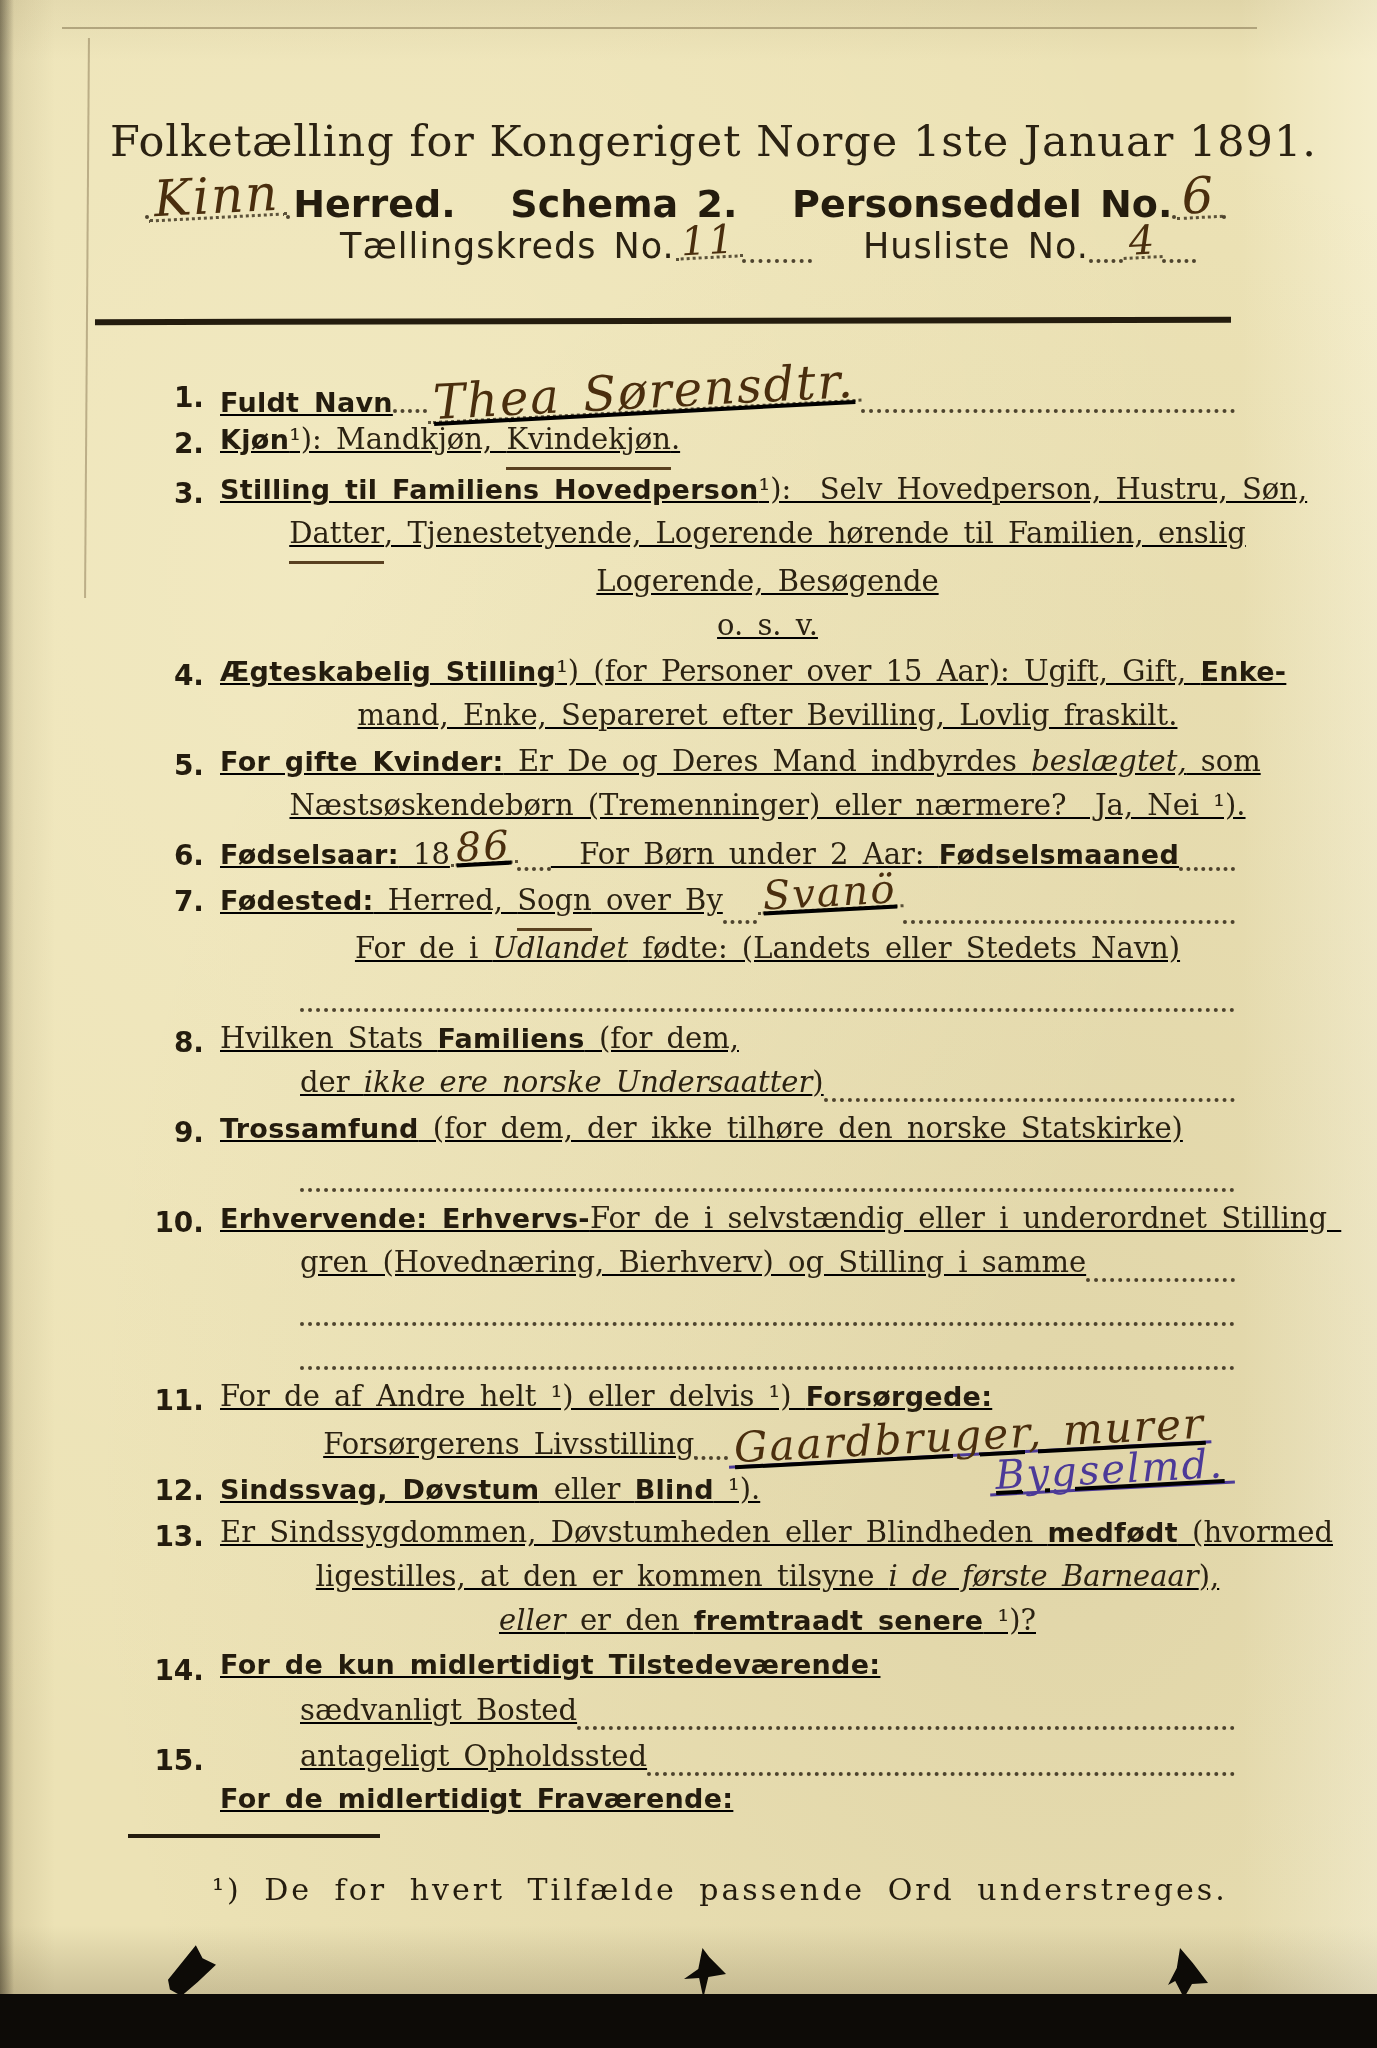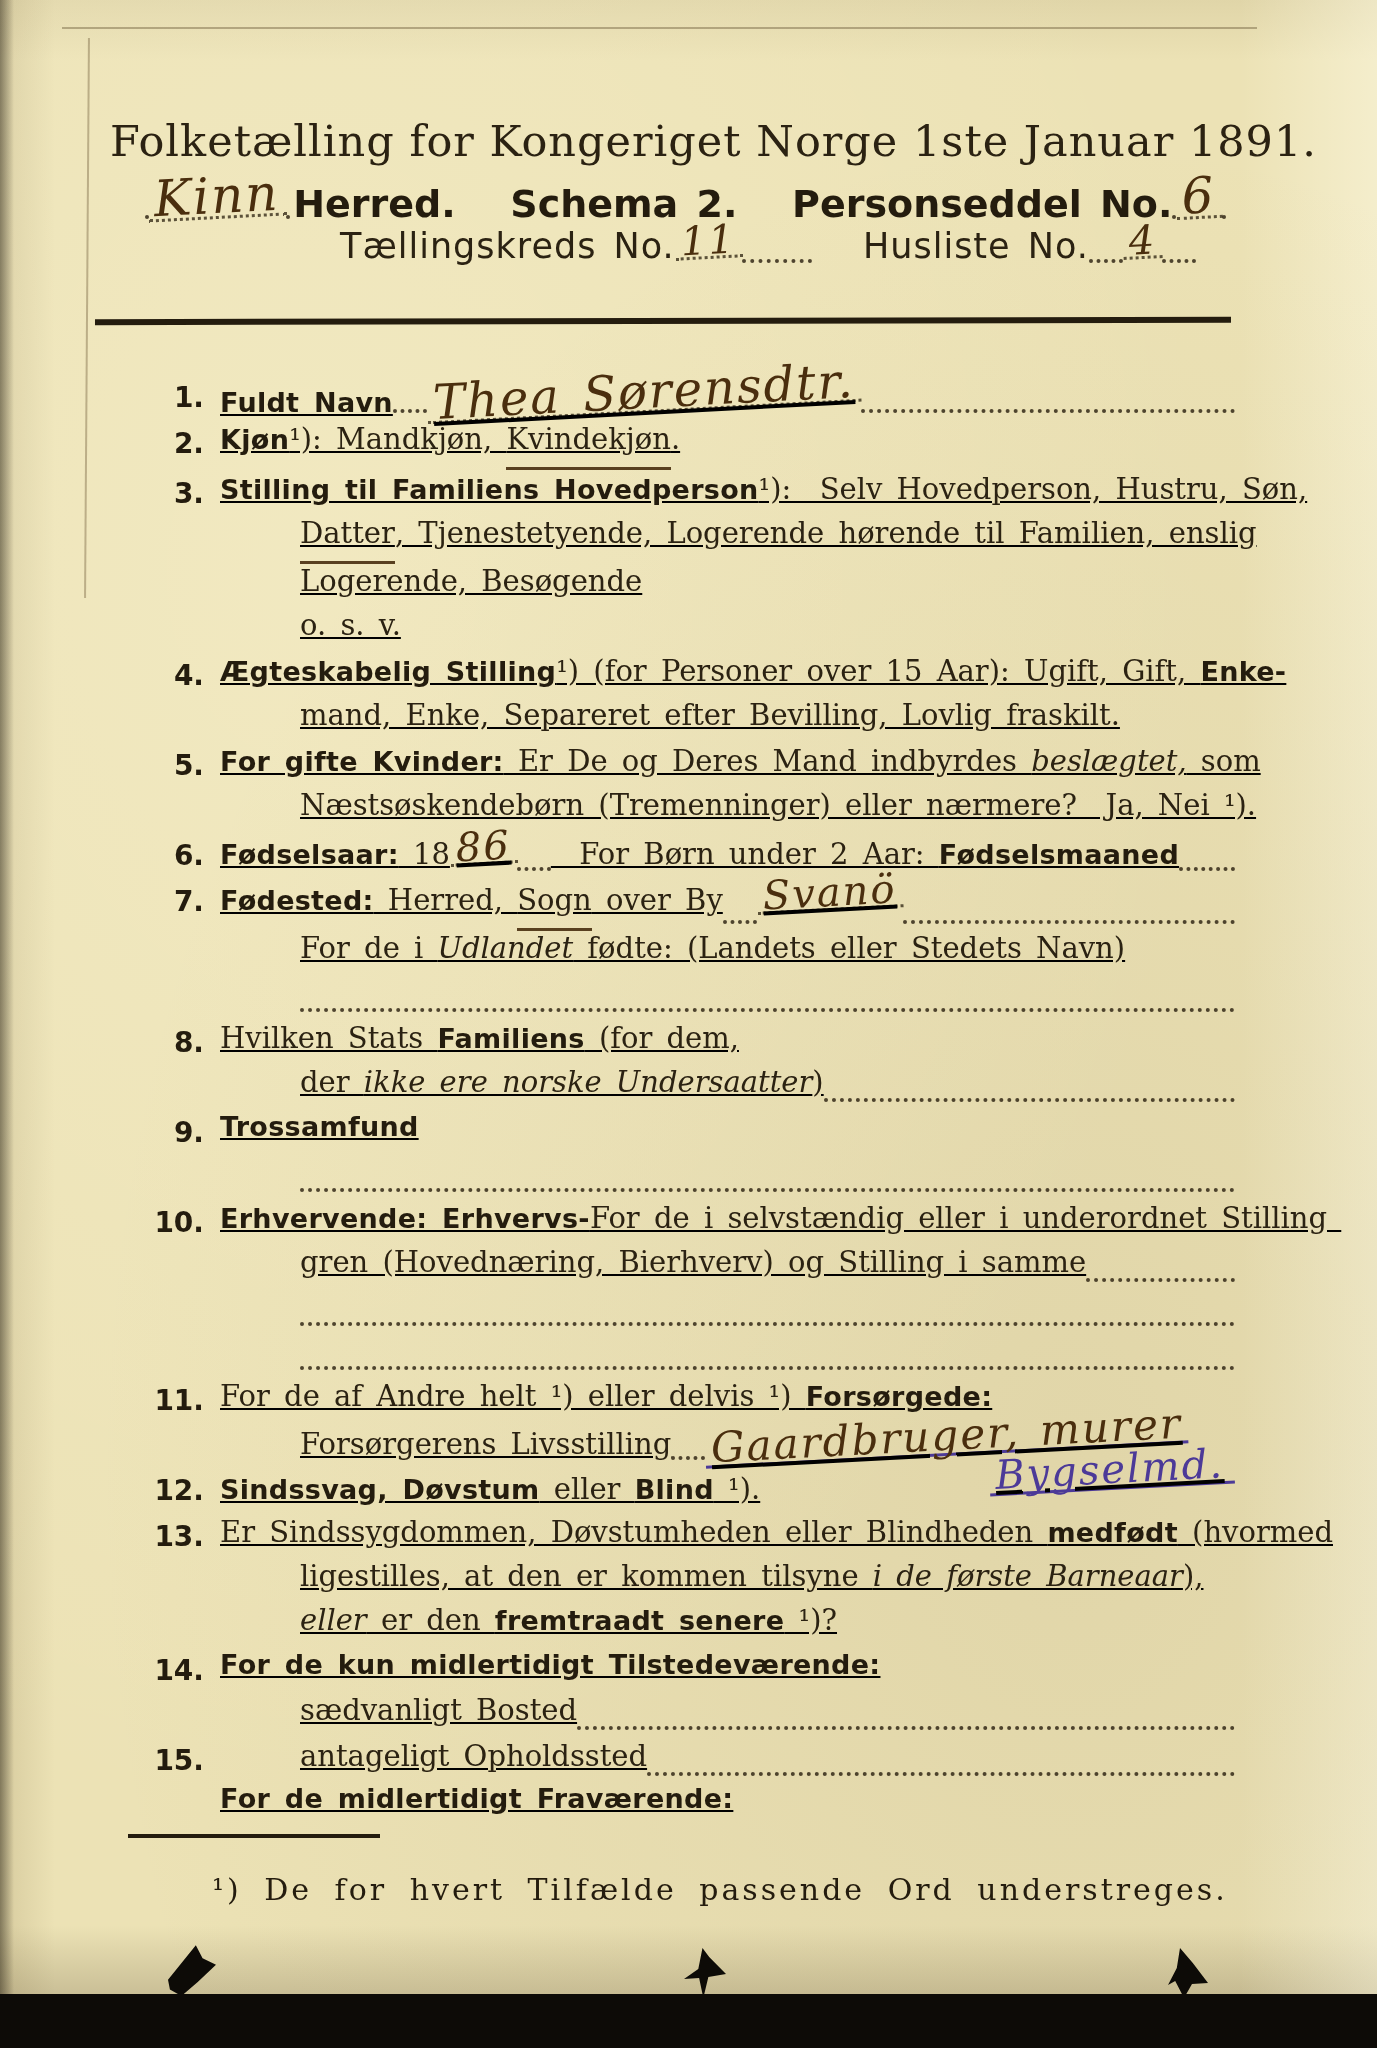--- a/index.html
+++ b/index.html
@@ -33,21 +33,21 @@
   .h2{min-height:72px;}
   .h3{min-height:58px;padding-left:195px;margin-top:0px;}
   .rule{position:absolute;top:318px;left:95px;right:146px;height:6px;background:var(--boldink);transform:rotate(-.12deg);}
 
   .form{position:absolute;left:150px;right:142px;top:374px;}
   .item{display:flex;margin-top:2px;}
   .num{width:54px;text-align:right;padding-right:16px;
        font:700 28px "DejaVu Sans",sans-serif;color:var(--boldink);line-height:44px;}
   .ibody{flex:1;min-width:0;text-decoration:underline;}
   .line{display:flex;align-items:baseline;min-height:44px;flex-wrap:nowrap;word-spacing:5px;}
-  .cont{padding-left:80px;}
+  .cont{padding-left:80px;justify-content:center;}
 
   .seg{white-space:pre;}
   .sr{font:29px "DejaVu Serif",serif;color:var(--ink);}
   .si{font:italic 29px "DejaVu Serif",serif;color:var(--ink);}
   .sb{font:700 27px "DejaVu Sans",sans-serif;color:var(--boldink);letter-spacing:.3px;}
   .shb{font:700 38px "DejaVu Sans",sans-serif;color:var(--boldink);}
   .shn{font:400 35px "DejaVu Sans",sans-serif;color:var(--ink);letter-spacing:1px;}
   .su{border-bottom:3px solid rgba(72,46,14,.9);padding-bottom:11px;}
   .sh{font:italic 40px "DejaVu Serif",serif;color:var(--hand);display:inline-block;
       line-height:.8;letter-spacing:2px;transform:rotate(-3deg) translateY(-4px);padding:0 6px;}
@@ -218,20 +218,21 @@
             <span class="seg sr">)</span>
             <span class="seg sd sdf"></span>
           </div>
         </div>
       </div>
       <div class="item">
         <div class="num">9.</div>
         <div class="ibody">
           <div class="line">
             <span class="seg sb">Trossamfund</span>
+            <span class="seg sr"> (for dem, der ikke tilhøre den norske Statskirke)</span>
           </div>
           <div class="line cont">
             <span class="seg sd sdf"></span>
           </div>
         </div>
       </div>
       <div class="item">
         <div class="num">10.</div>
         <div class="ibody">
           <div class="line">

